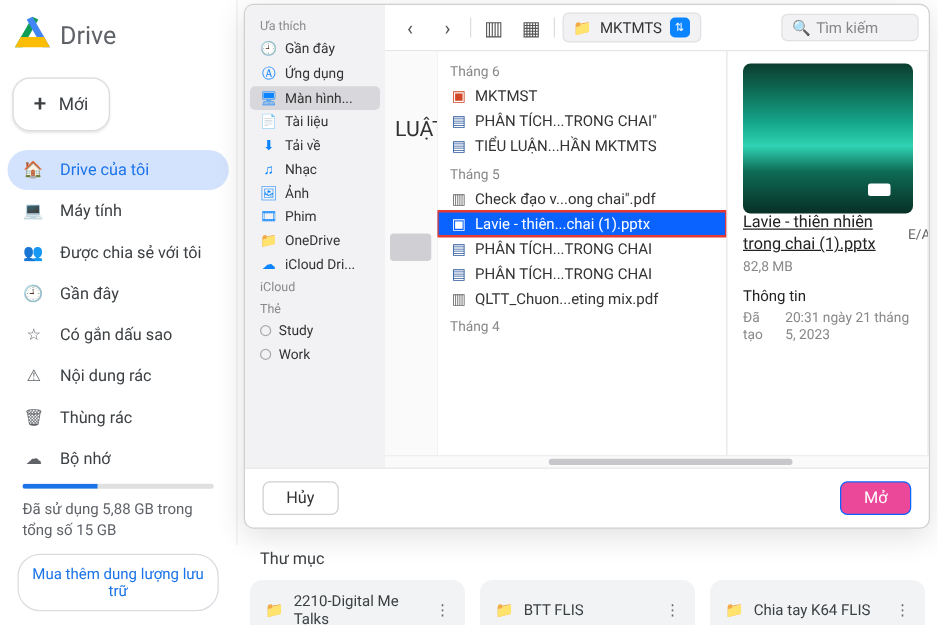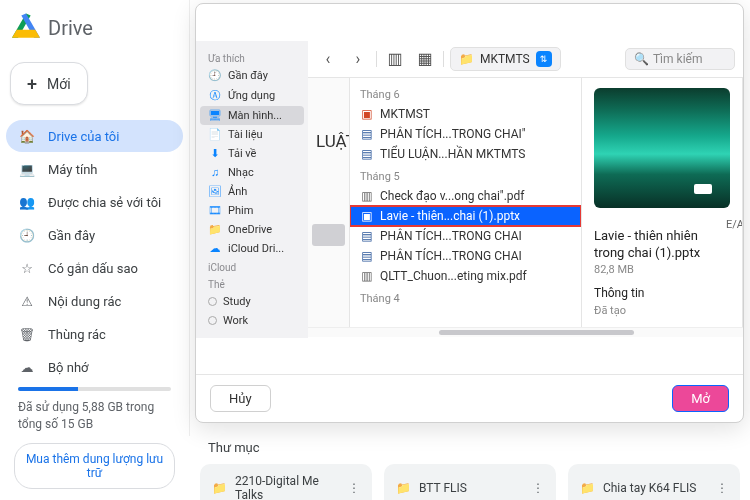--- a/index.html
+++ b/index.html
@@ -24,21 +24,21 @@
 
 .bg-content { position: absolute; left: 190px; top: 440px; right: 0; height: 70px; }
 .folder-label { position: absolute; top: 0; left: 18px; font-size: 13px; color: #3c4043; }
 .folder-row { position: absolute; top: 24px; left: 10px; right: 10px; display: flex; gap: 12px; }
 .folder-card { flex: 1; display: flex; align-items: center; gap: 8px; padding: 10px 12px; background: #f1f3f4; border-radius: 10px; font-size: 12px; color: #3c4043; }
 .folder-card .folder-icon { color: #5f6368; }
 .folder-card .dots { margin-left: auto; color: #5f6368; cursor: pointer; }
 
 
 .dialog { position: absolute; left: 195px; top: 3px; right: 6px; height: 420px; background: #fff; border: 1px solid #d0d0d0; border-radius: 8px; box-shadow: 0 6px 24px rgba(0,0,0,0.12); display: flex; flex-direction: column; overflow: hidden; }
-.dialog-body { flex: 1; display: flex; min-height: 0; align-items: center; }
+.dialog-body { flex: 1; display: flex; min-height: 0; }
 .finder-sidebar { width: 112px; background: #f2f2f4; padding: 8px 4px; font-size: 11px; overflow-y: auto; }
 .fs-header { color: #8a8a8e; font-size: 10px; padding: 4px 8px 2px; }
 .fs-item { display: flex; align-items: center; gap: 6px; padding: 3px 8px; border-radius: 4px; color: #333; cursor: pointer; }
 .fs-item.selected { background: #d8d8dc; }
 .fs-item .fs-icon { width: 14px; text-align: center; color: #0a84ff; }
 .fs-item .tag-dot { width: 9px; height: 9px; border-radius: 50%; border: 1px solid #aaa; }
 
 .finder-main { flex: 1; display: flex; flex-direction: column; min-width: 0; }
 .toolbar { display: flex; align-items: center; gap: 6px; padding: 6px 8px; border-bottom: 1px solid #e5e5e5; }
 .tb-btn { width: 24px; height: 22px; display: flex; align-items: center; justify-content: center; border-radius: 4px; color: #555; cursor: pointer; }
@@ -57,21 +57,21 @@
 .group-head { color: #888; font-size: 11px; padding: 6px 10px 3px; }
 .file-row { display: flex; align-items: center; gap: 6px; padding: 3px 10px; color: #333; cursor: pointer; white-space: nowrap; overflow: hidden; text-overflow: ellipsis; }
 .file-row .fi { width: 14px; text-align: center; color: #666; }
 .file-row .fi.ppt { color: #d24726; }
 .file-row .fi.wd { color: #2b579a; }
 .file-row.highlight { background: #0a63ff; color: #fff; outline: 2px solid #e53935; outline-offset: -1px; }
 .file-row.highlight .fi { color: #fff; }
 .col3 { flex: 1; padding: 10px 12px; position: relative; }
 .preview-img { width: 100%; height: 120px; border-radius: 6px; background: linear-gradient(180deg,#0b3d2e 0%, #0e6b55 18%, #15a88c 40%, #2fd3b4 55%, #0e6b55 72%, #083026 100%); position: relative; overflow: hidden; }
 .preview-img::after { content:""; position:absolute; right:18px; bottom:14px; width:18px; height:10px; background:#fff; border-radius:2px; }
-.preview-title { font-size: 13px; margin-top: 20px; color: #222; line-height: 1.3; }
+.preview-title { font-size: 13px; margin-top: 0; color: #222; line-height: 1.3; text-decoration: underline; }
 .preview-size { font-size: 11px; color: #888; margin-top: 2px; }
 .preview-info-h { font-size: 12px; color: #222; margin-top: 10px; }
 .preview-meta { font-size: 11px; color: #888; margin-top: 4px; display: flex; gap: 10px; }
 .ea-label { position: absolute; right: -2px; top: 140px; font-size: 11px; color: #666; }
 
 .dialog-footer { display: flex; justify-content: space-between; align-items: center; gap: 10px; padding: 10px 14px; border-top: 1px solid #e5e5e5; position: relative; }
 .btn { padding: 5px 18px; border-radius: 6px; font-size: 13px; cursor: pointer; border: 1px solid #d0d0d0; background: #fff; color: #333; }
 .btn.primary { background: #ec4899; color: #fff; border-color: #0a63ff; }
 .arrow-up { position: absolute; right: 38px; bottom: -28px; color: #e53935; font-size: 26px; font-weight: bold; }
 
@@ -286,20 +286,21 @@
             </div>
             <div class="group-head">Tháng 4</div>
           </div>
         <div class="col col3">
           <div class="preview-img"></div>
           <div class="preview-title">Lavie - thiên nhiên trong chai (1).pptx</div>
           <div class="preview-size">82,8 MB</div>
           <div class="preview-info-h">Thông tin</div>
           <div class="preview-meta">
             <span>Đã tạo</span>
+            <span>20:31 ngày 21 tháng 5, 2023</span>
           </div>
           <div class="ea-label">E/A</div>
         </div>
       </div>
       <div class="hscroll"></div>
     </div>
   </div>
   <div class="dialog-footer">
     <button class="btn">Hủy</button>
     <button class="btn primary">Mở</button>

